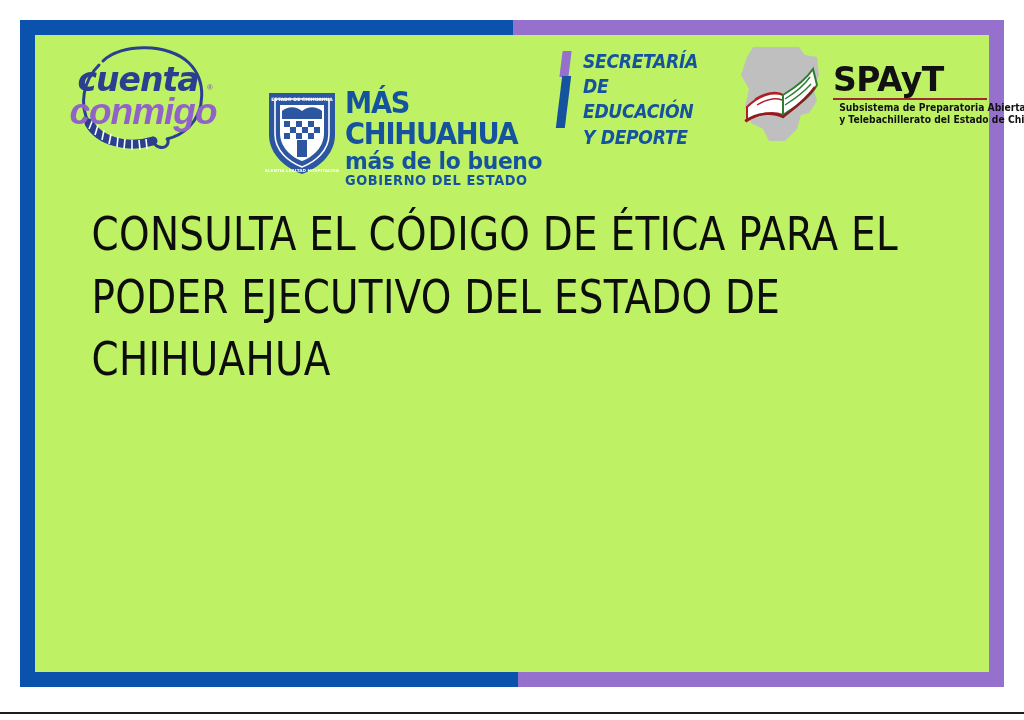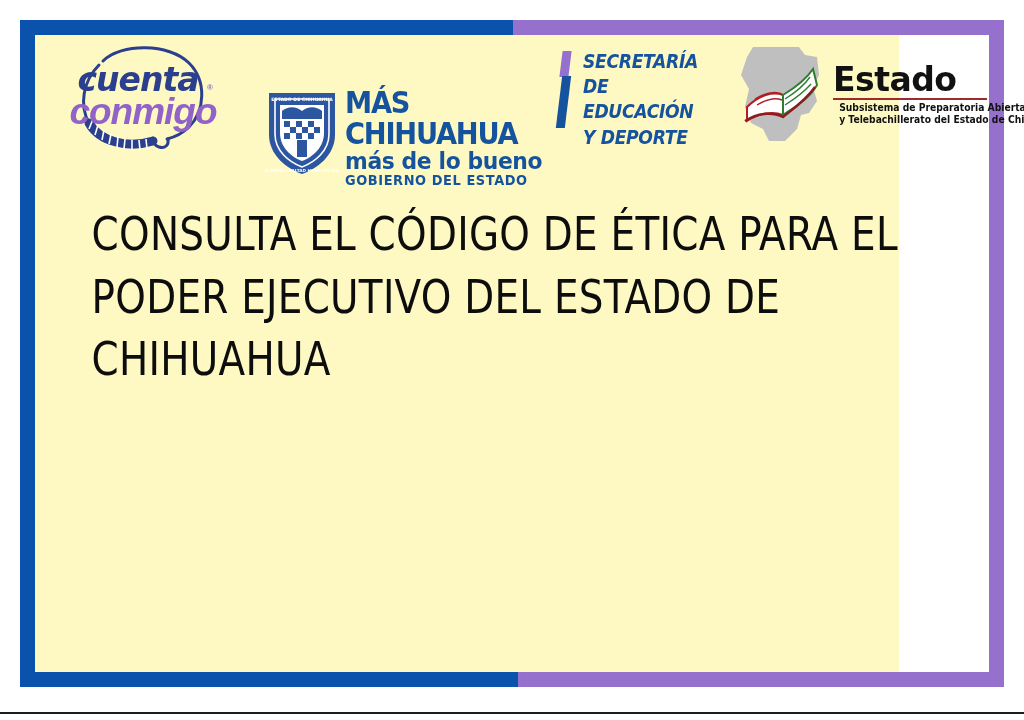--- a/index.html
+++ b/index.html
@@ -34,22 +34,22 @@
   #page-edge {
     position: absolute;
     left: 0; top: 712px; width: 1024px; height: 2px;
     background: #1d1d1d;
   }
 
   
   #canvas {
     position: absolute;
     left: 35px; top: 35px;
-    width: 864px; height: 637px;
-    background: #fef9c3;
+    width: 954px; height: 637px;
+    background: #bef264;
   }
 
   
   #logo-bar {
     position: absolute;
     left: 0; top: 0;
     width: 954px; height: 120px;
   }
   .logo { position: absolute; }
 
@@ -264,21 +264,21 @@
                    L60 100 L44 100 L38 88 L26 82 L20 66 L24 48 L16 34 L22 16 Z" fill="#BFBFBF"></path>
           <path d="M22 66 C34 54, 48 50, 58 54 L58 74 C48 70, 34 72, 22 80 Z" fill="#ffffff" stroke="#B01F24" stroke-width="2"></path>
           <path d="M58 54 C68 48, 80 40, 88 28 L92 44 C84 58, 70 66, 58 74 Z" fill="#ffffff" stroke="#2E7D32" stroke-width="2"></path>
           <path d="M30 58 C40 52, 50 50, 57 53" fill="none" stroke="#B01F24" stroke-width="1.4"></path>
           <path d="M32 64 C42 58, 50 56, 57 59" fill="none" stroke="#B01F24" stroke-width="1.4"></path>
           <path d="M60 58 C68 53, 78 46, 85 36" fill="none" stroke="#2E7D32" stroke-width="1.4"></path>
           <path d="M60 64 C68 59, 78 52, 86 43" fill="none" stroke="#2E7D32" stroke-width="1.4"></path>
           <path d="M20 80 C36 70, 50 72, 58 76 C68 68, 80 60, 90 46" fill="none" stroke="#8E1B20" stroke-width="2.4"></path>
         </svg>
         <div class="sp-text">
-          <span class="sp-title">Estado</span>
+          <span class="sp-title">SPAyT</span>
           <span class="sp-rule"></span>
           <span class="sp-sub">Subsistema de Preparatoria Abierta</span>
           <span class="sp-sub">y Telebachillerato del Estado de Chihuahua</span>
         </div>
       </div>
 
     </div>
 
     <div id="title-block">
       <h1 id="slide-title">CONSULTA EL CÓDIGO DE ÉTICA PARA EL PODER EJECUTIVO DEL ESTADO DE CHIHUAHUA</h1>

